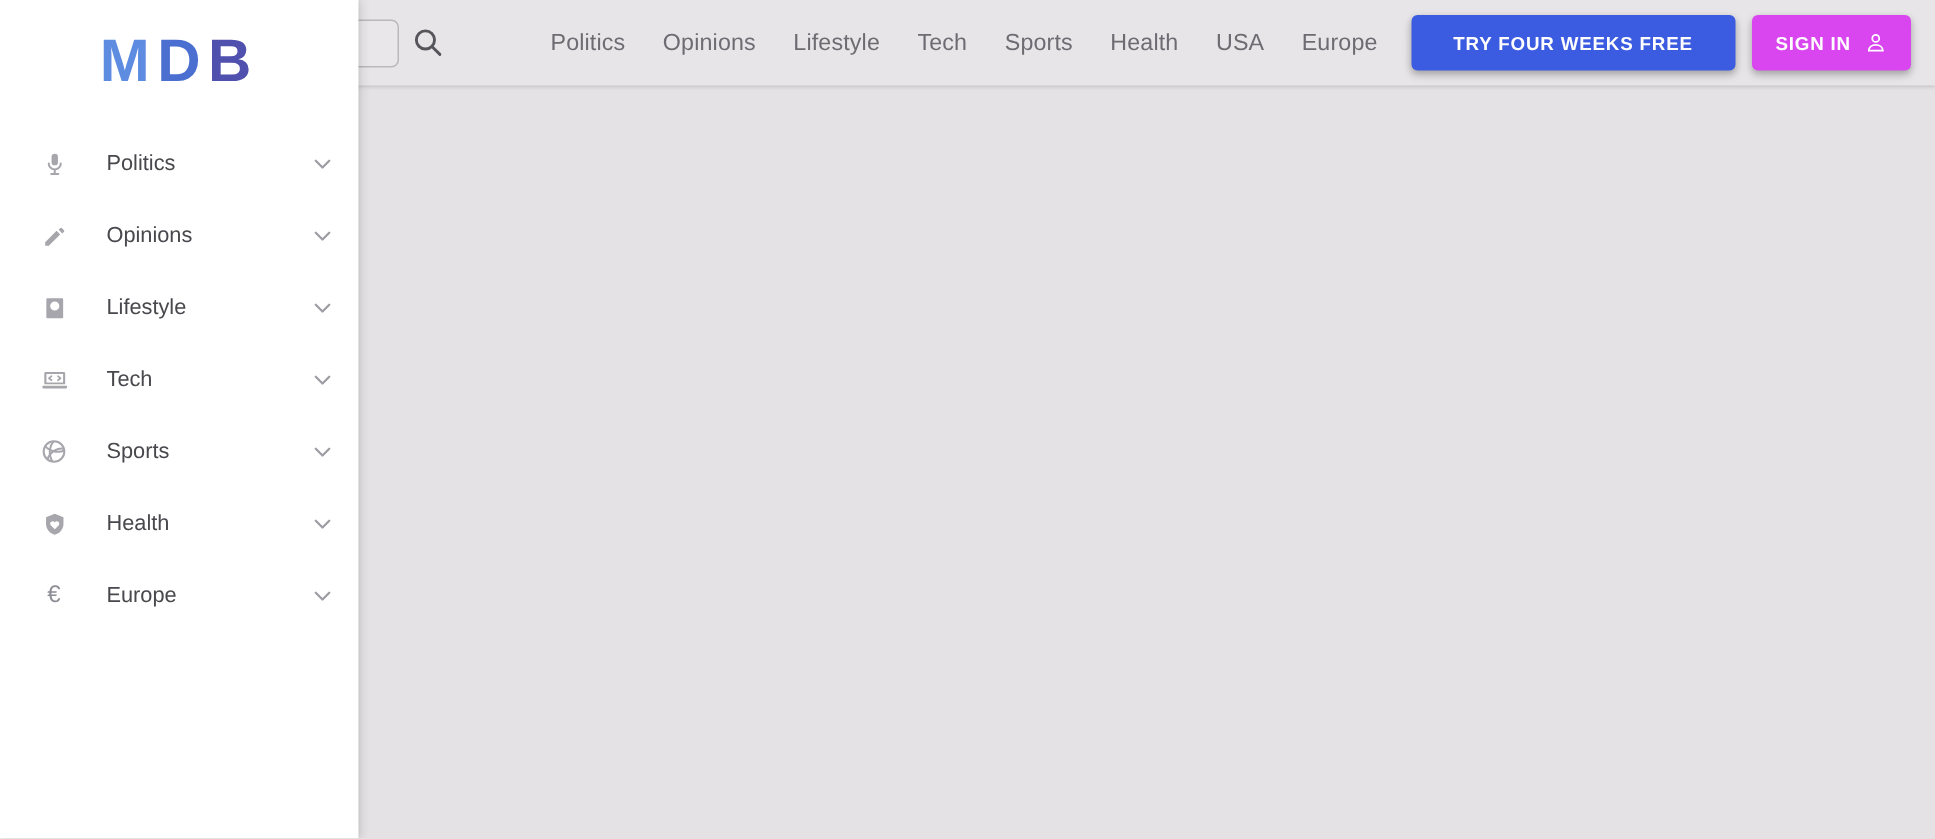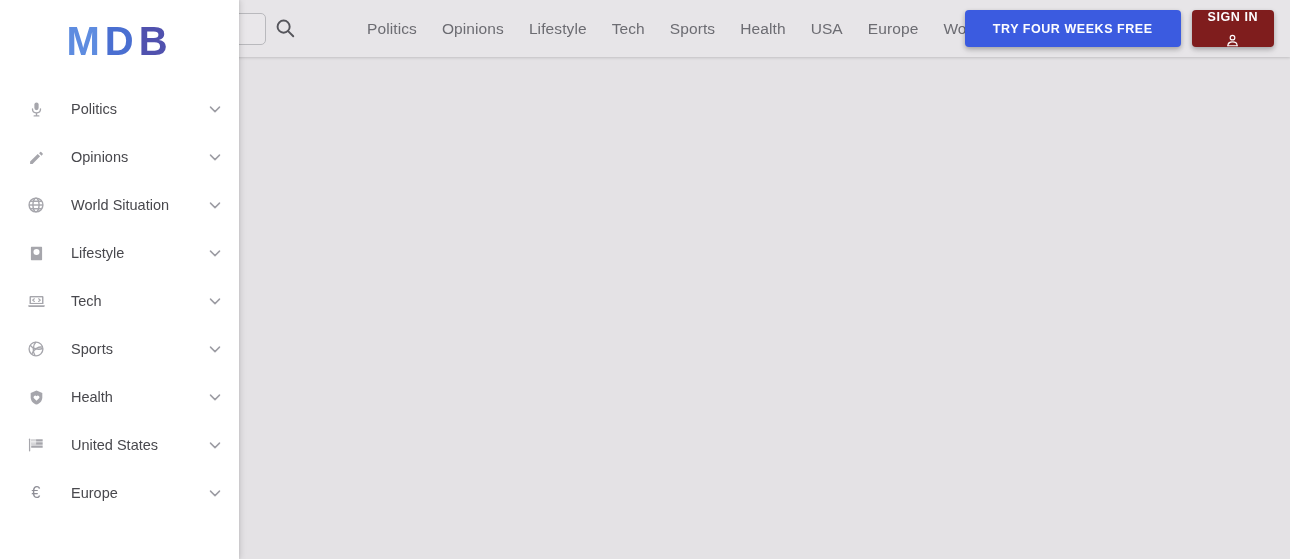--- a/index.html
+++ b/index.html
@@ -97,33 +97,32 @@
     cursor: pointer;
     box-shadow: 0 2px 4px rgba(0,0,0,0.20), 0 3px 7px rgba(0,0,0,0.12);
     white-space: nowrap;
   }
 
   #signin-button {
     height: 37px;
     padding: 0 16px;
     border: none;
     border-radius: 4px;
-    background: #7f1d1d;
+    background: #d946ef;
     color: #fdfdfe;
     font-family: "Liberation Sans", sans-serif;
     font-size: 12.5px;
     font-weight: bold;
     letter-spacing: 0.55px;
     cursor: pointer;
     display: flex;
     align-items: center;
     gap: 9px;
     box-shadow: 0 2px 4px rgba(0,0,0,0.20), 0 3px 7px rgba(0,0,0,0.12);
     white-space: nowrap;
-    flex-direction: column;
   }
   #signin-button svg { display: block; }
 
   
   #sidebar {
     position: absolute;
     top: 0; left: 0;
     width: 239px;
     height: 559px;
     background: #ffffff;
@@ -287,37 +286,20 @@
           </svg>
         </span>
         <span class="sidebar-label">Opinions</span>
         <span class="sidebar-chevron">
           <svg width="18" height="18" viewBox="0 0 24 24" fill="none" stroke="currentColor" stroke-width="2" stroke-linecap="round" stroke-linejoin="round">
               <polyline points="6 9.5 12 15.5 18 9.5"></polyline>
             </svg>
         </span>
       </a>
 
-      <a class="sidebar-item">
-        <span class="sidebar-icon">
-          <svg width="18" height="18" viewBox="0 0 24 24" fill="none" stroke="currentColor" stroke-width="1.9">
-            <circle cx="12" cy="12" r="9.2"></circle>
-            <ellipse cx="12" cy="12" rx="4.1" ry="9.2"></ellipse>
-            <line x1="2.8" y1="12" x2="21.2" y2="12"></line>
-            <line x1="4.2" y1="7" x2="19.8" y2="7"></line>
-            <line x1="4.2" y1="17" x2="19.8" y2="17"></line>
-          </svg>
-        </span>
-        <span class="sidebar-label">World Situation</span>
-        <span class="sidebar-chevron">
-          <svg width="18" height="18" viewBox="0 0 24 24" fill="none" stroke="currentColor" stroke-width="2" stroke-linecap="round" stroke-linejoin="round">
-              <polyline points="6 9.5 12 15.5 18 9.5"></polyline>
-            </svg>
-        </span>
-      </a>
 
       <a class="sidebar-item">
         <span class="sidebar-icon">
           <svg width="17" height="17" viewBox="0 0 24 24" fill="currentColor">
             <path d="M5 2.6h14a.9.9 0 0 1 .9.9v17a.9.9 0 0 1-.9.9H5a.9.9 0 0 1-.9-.9v-17a.9.9 0 0 1 .9-.9zM12 5.6a4.3 4.3 0 1 0 0 8.6 4.3 4.3 0 0 0 0-8.6zm-3.4 11.9h6.8a.85.85 0 0 1 0 1.7H8.6a.85.85 0 0 1 0-1.7z"></path>
             <circle cx="12" cy="9.9" r="2.5" fill="#ffffff"></circle>
           </svg>
         </span>
         <span class="sidebar-label">Lifestyle</span>
         <span class="sidebar-chevron">
@@ -368,35 +350,20 @@
           </svg>
         </span>
         <span class="sidebar-label">Health</span>
         <span class="sidebar-chevron">
           <svg width="18" height="18" viewBox="0 0 24 24" fill="none" stroke="currentColor" stroke-width="2" stroke-linecap="round" stroke-linejoin="round">
               <polyline points="6 9.5 12 15.5 18 9.5"></polyline>
             </svg>
         </span>
       </a>
 
-      <a class="sidebar-item">
-        <span class="sidebar-icon">
-          <svg width="18" height="18" viewBox="0 0 24 24" fill="currentColor">
-            <rect x="2.6" y="3.4" width="1.7" height="17.2" rx="0.8"></rect>
-            <path d="M5.6 4.2h15.3v3.1H5.6zM5.6 8.4h15.3v3.1H5.6zM5.6 12.6h15.3v3.1H5.6z"></path>
-            <rect x="5.6" y="4.2" width="6.6" height="7.3" fill="#ffffff" opacity="0.55"></rect>
-          </svg>
-        </span>
-        <span class="sidebar-label">United States</span>
-        <span class="sidebar-chevron">
-          <svg width="18" height="18" viewBox="0 0 24 24" fill="none" stroke="currentColor" stroke-width="2" stroke-linecap="round" stroke-linejoin="round">
-              <polyline points="6 9.5 12 15.5 18 9.5"></polyline>
-            </svg>
-        </span>
-      </a>
 
       <a class="sidebar-item">
         <span class="sidebar-icon euro">€</span>
         <span class="sidebar-label">Europe</span>
         <span class="sidebar-chevron">
           <svg width="18" height="18" viewBox="0 0 24 24" fill="none" stroke="currentColor" stroke-width="2" stroke-linecap="round" stroke-linejoin="round">
               <polyline points="6 9.5 12 15.5 18 9.5"></polyline>
             </svg>
         </span>
       </a>

